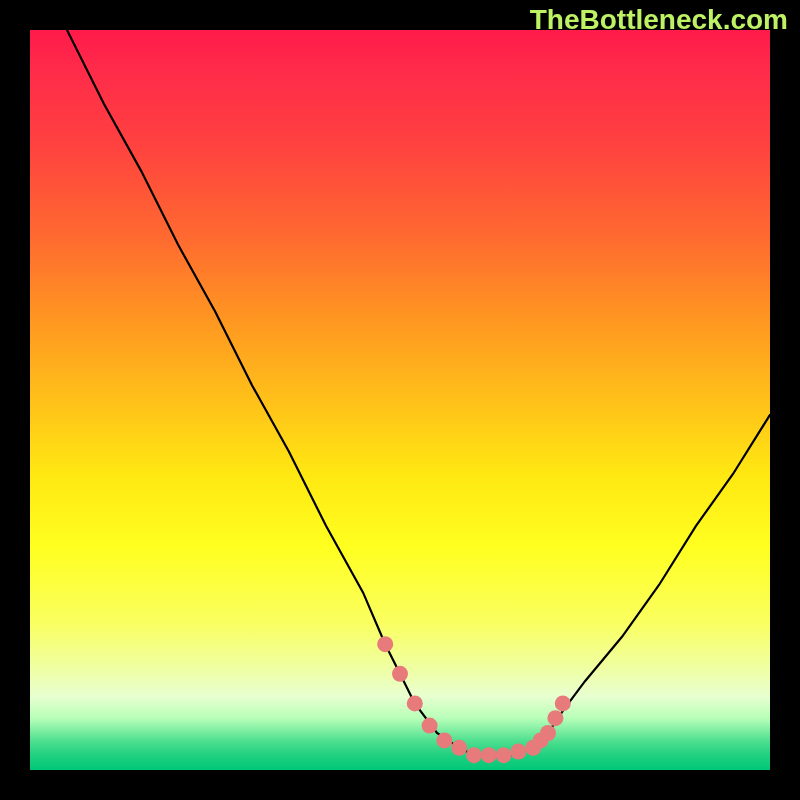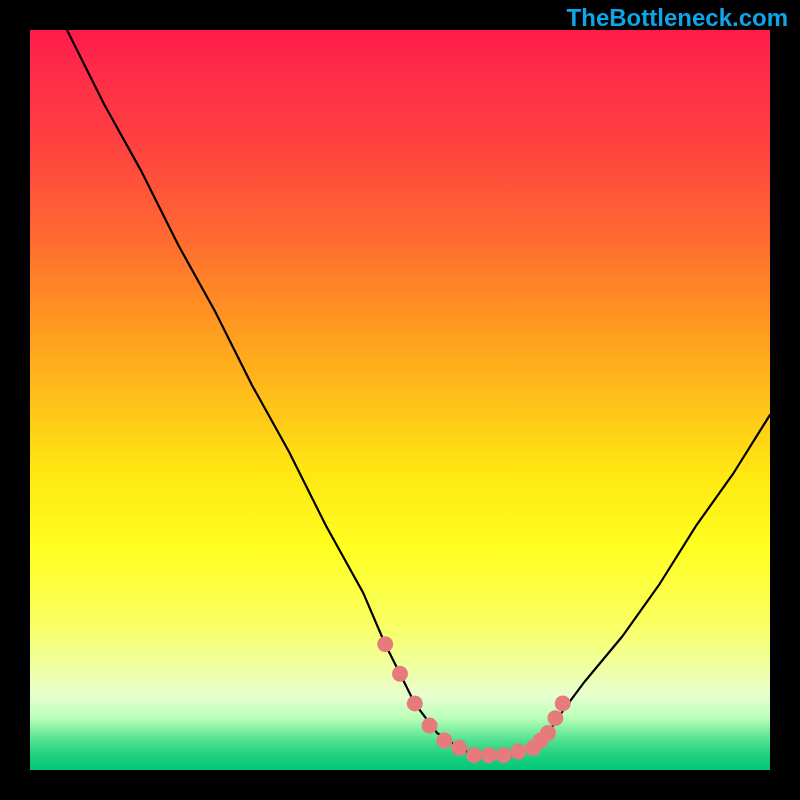--- a/index.html
+++ b/index.html
@@ -8,22 +8,22 @@
     height: 800px;
     background: #000;
     position: relative;
     font-family: Arial, Helvetica, sans-serif;
     overflow: hidden;
   }
   .watermark {
     position: absolute;
     top: 4px;
     right: 12px;
-    color: #0ea5e9;
-    font-size: 24px;
+    color: #bef264;
+    font-size: 28px;
     font-weight: bold;
     z-index: 10;
   }
   .plot-frame {
     position: absolute;
     top: 30px;
     left: 30px;
     width: 740px;
     height: 740px;
     overflow: hidden;

